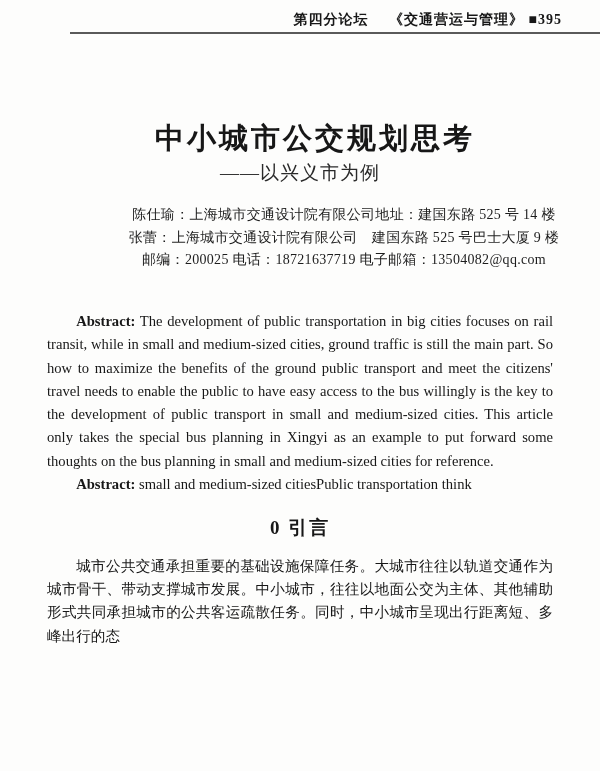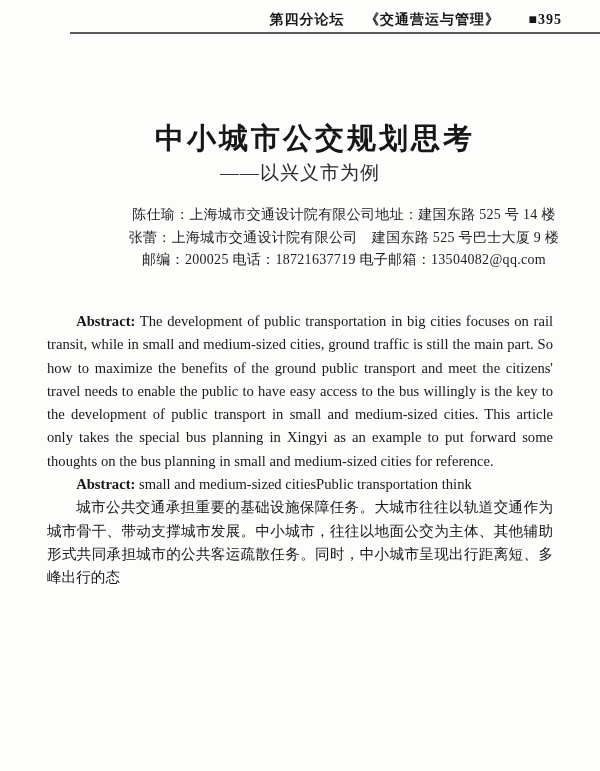--- a/index.html
+++ b/index.html
@@ -13,21 +13,21 @@
     overflow:hidden;
   }
   
   .header {
     position:absolute; top:11px; left:0; right:38px;
     text-align:right;
     font-size:14px; font-weight:700; letter-spacing:1px;
     white-space:nowrap;
   }
   .header .forum   { margin-right:16px;text-align:center; }
-  .header .journal { margin-right:24px; }
+  .header .journal { margin-right:0; }
   .header-rule {
     position:absolute; top:32px; left:70px; right:0;
     border-top:2px solid #5a5a5a; height:0;
   }
   
   .title {
     position:absolute; top:119px; left:15px; width:100%;
     text-align:center;
     font-size:29px; font-weight:700; letter-spacing:3px;
   }
@@ -90,18 +90,19 @@
   </div>
 
   <div class="content">
 
 
     <p class="indent"><span class="lbl">Abstract:</span><span> The development of public transportation in big cities focuses on rail transit, while in small and medium-sized cities, ground traffic is still the main part. So how to maximize the benefits of the ground public transport and meet the citizens' travel needs to enable the public to have easy access to the bus willingly is the key to the development of public transport in small and medium-sized cities. This article only takes the special bus planning in Xingyi as an example to put forward some thoughts on the bus planning in small and medium-sized cities for reference.</span></p>
 
 
     <p class="indent kw"><span class="lbl">Abstract:</span><span> small and medium-sized citiesPublic transportation think</span></p>
 
+    <p class="section-heading">0 引言</p>
 
     <p class="indent">城市公共交通承担重要的基础设施保障任务。大城市往往以轨道交通作为城市骨干、带动支撑城市发展。中小城市，往往以地面公交为主体、其他辅助形式共同承担城市的公共客运疏散任务。同时，中小城市呈现出行距离短、多峰出行的态</p>
 
   </div>
 
 </div>
 
 </body></html>

